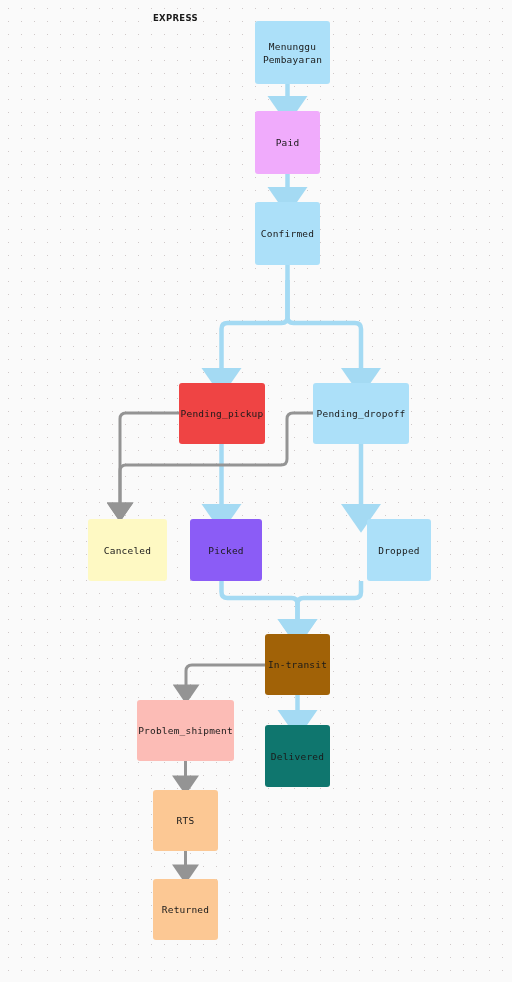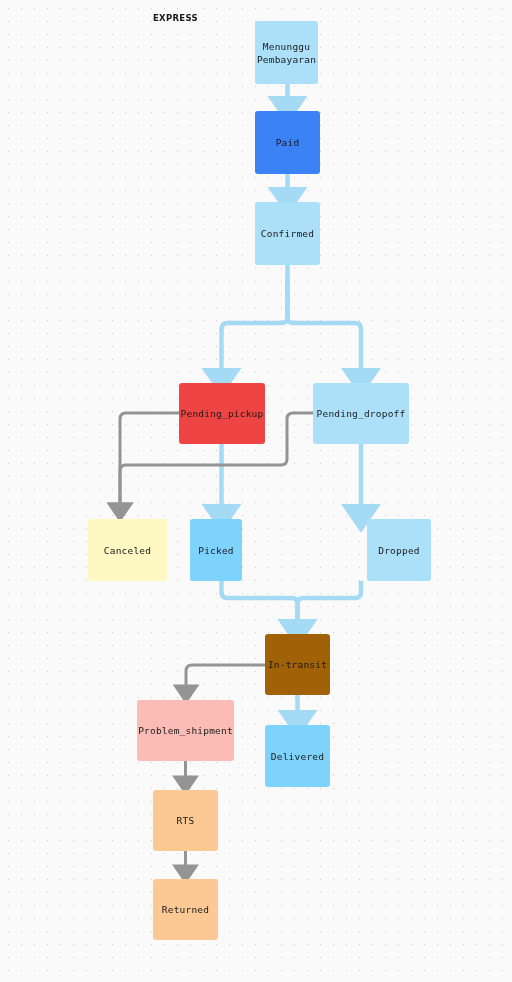--- a/index.html
+++ b/index.html
@@ -100,40 +100,40 @@
 
       <path d="M185.5,761 L185.5,779" stroke="#949494" stroke-width="3" marker-end="url(#arrow-gray)"></path>
 
       <path d="M185.5,851 L185.5,868" stroke="#949494" stroke-width="3" marker-end="url(#arrow-gray)"></path>
 
     </g>
   </svg>
 
   <div class="lane-label" style="left:153px; top:13px;">EXPRESS</div>
 
-  <div class="node" style="left:255px; top:21px; width:63px; height:63px; background:#ace0f9;">Menunggu
+  <div class="node" style="left:255px; top:21px; width:75px; height:63px; background:#ace0f9;">Menunggu
 Pembayaran</div>
 
-  <div class="node" style="left:255px; top:111px; width:65px; height:63px; background:#3b82f6;">Paid</div>
+  <div class="node" style="left:255px; top:111px; width:65px; height:63px; background:#f0abfc;">Paid</div>
 
   <div class="node" style="left:255px; top:202px; width:65px; height:63px; background:#ace0f9;">Confirmed</div>
 
   <div class="node" style="left:179px; top:383px; width:86px; height:61px; background:#ef4444;">Pending_pickup</div>
 
   <div class="node" style="left:313px; top:383px; width:96px; height:61px; background:#ace0f9;">Pending_dropoff</div>
 
   <div class="node" style="left:88px; top:519px; width:79px; height:62px; background:#fef9c3;">Canceled</div>
 
-  <div class="node" style="left:190px; top:519px; width:52px; height:62px; background:#7dd3fc;">Picked</div>
+  <div class="node" style="left:190px; top:519px; width:72px; height:62px; background:#8b5cf6;">Picked</div>
 
   <div class="node" style="left:330px; top:519px; width:64px; height:62px; background:#ace0f9;margin-left:37px;">Dropped</div>
 
   <div class="node" style="left:265px; top:634px; width:65px; height:61px; background:#a16207;">In-transit</div>
 
   <div class="node" style="left:137px; top:700px; width:97px; height:61px; background:#fcbcb6;">Problem_shipment</div>
 
-  <div class="node" style="left:265px; top:725px; width:65px; height:62px; background:#7dd3fc;">Delivered</div>
+  <div class="node" style="left:265px; top:725px; width:65px; height:62px; background:#0f766e;">Delivered</div>
 
   <div class="node" style="left:153px; top:790px; width:65px; height:61px; background:#fcc894;">RTS</div>
 
   <div class="node" style="left:153px; top:879px; width:65px; height:61px; background:#fcc894;">Returned</div>
 
 </div>
 
 </body></html>

